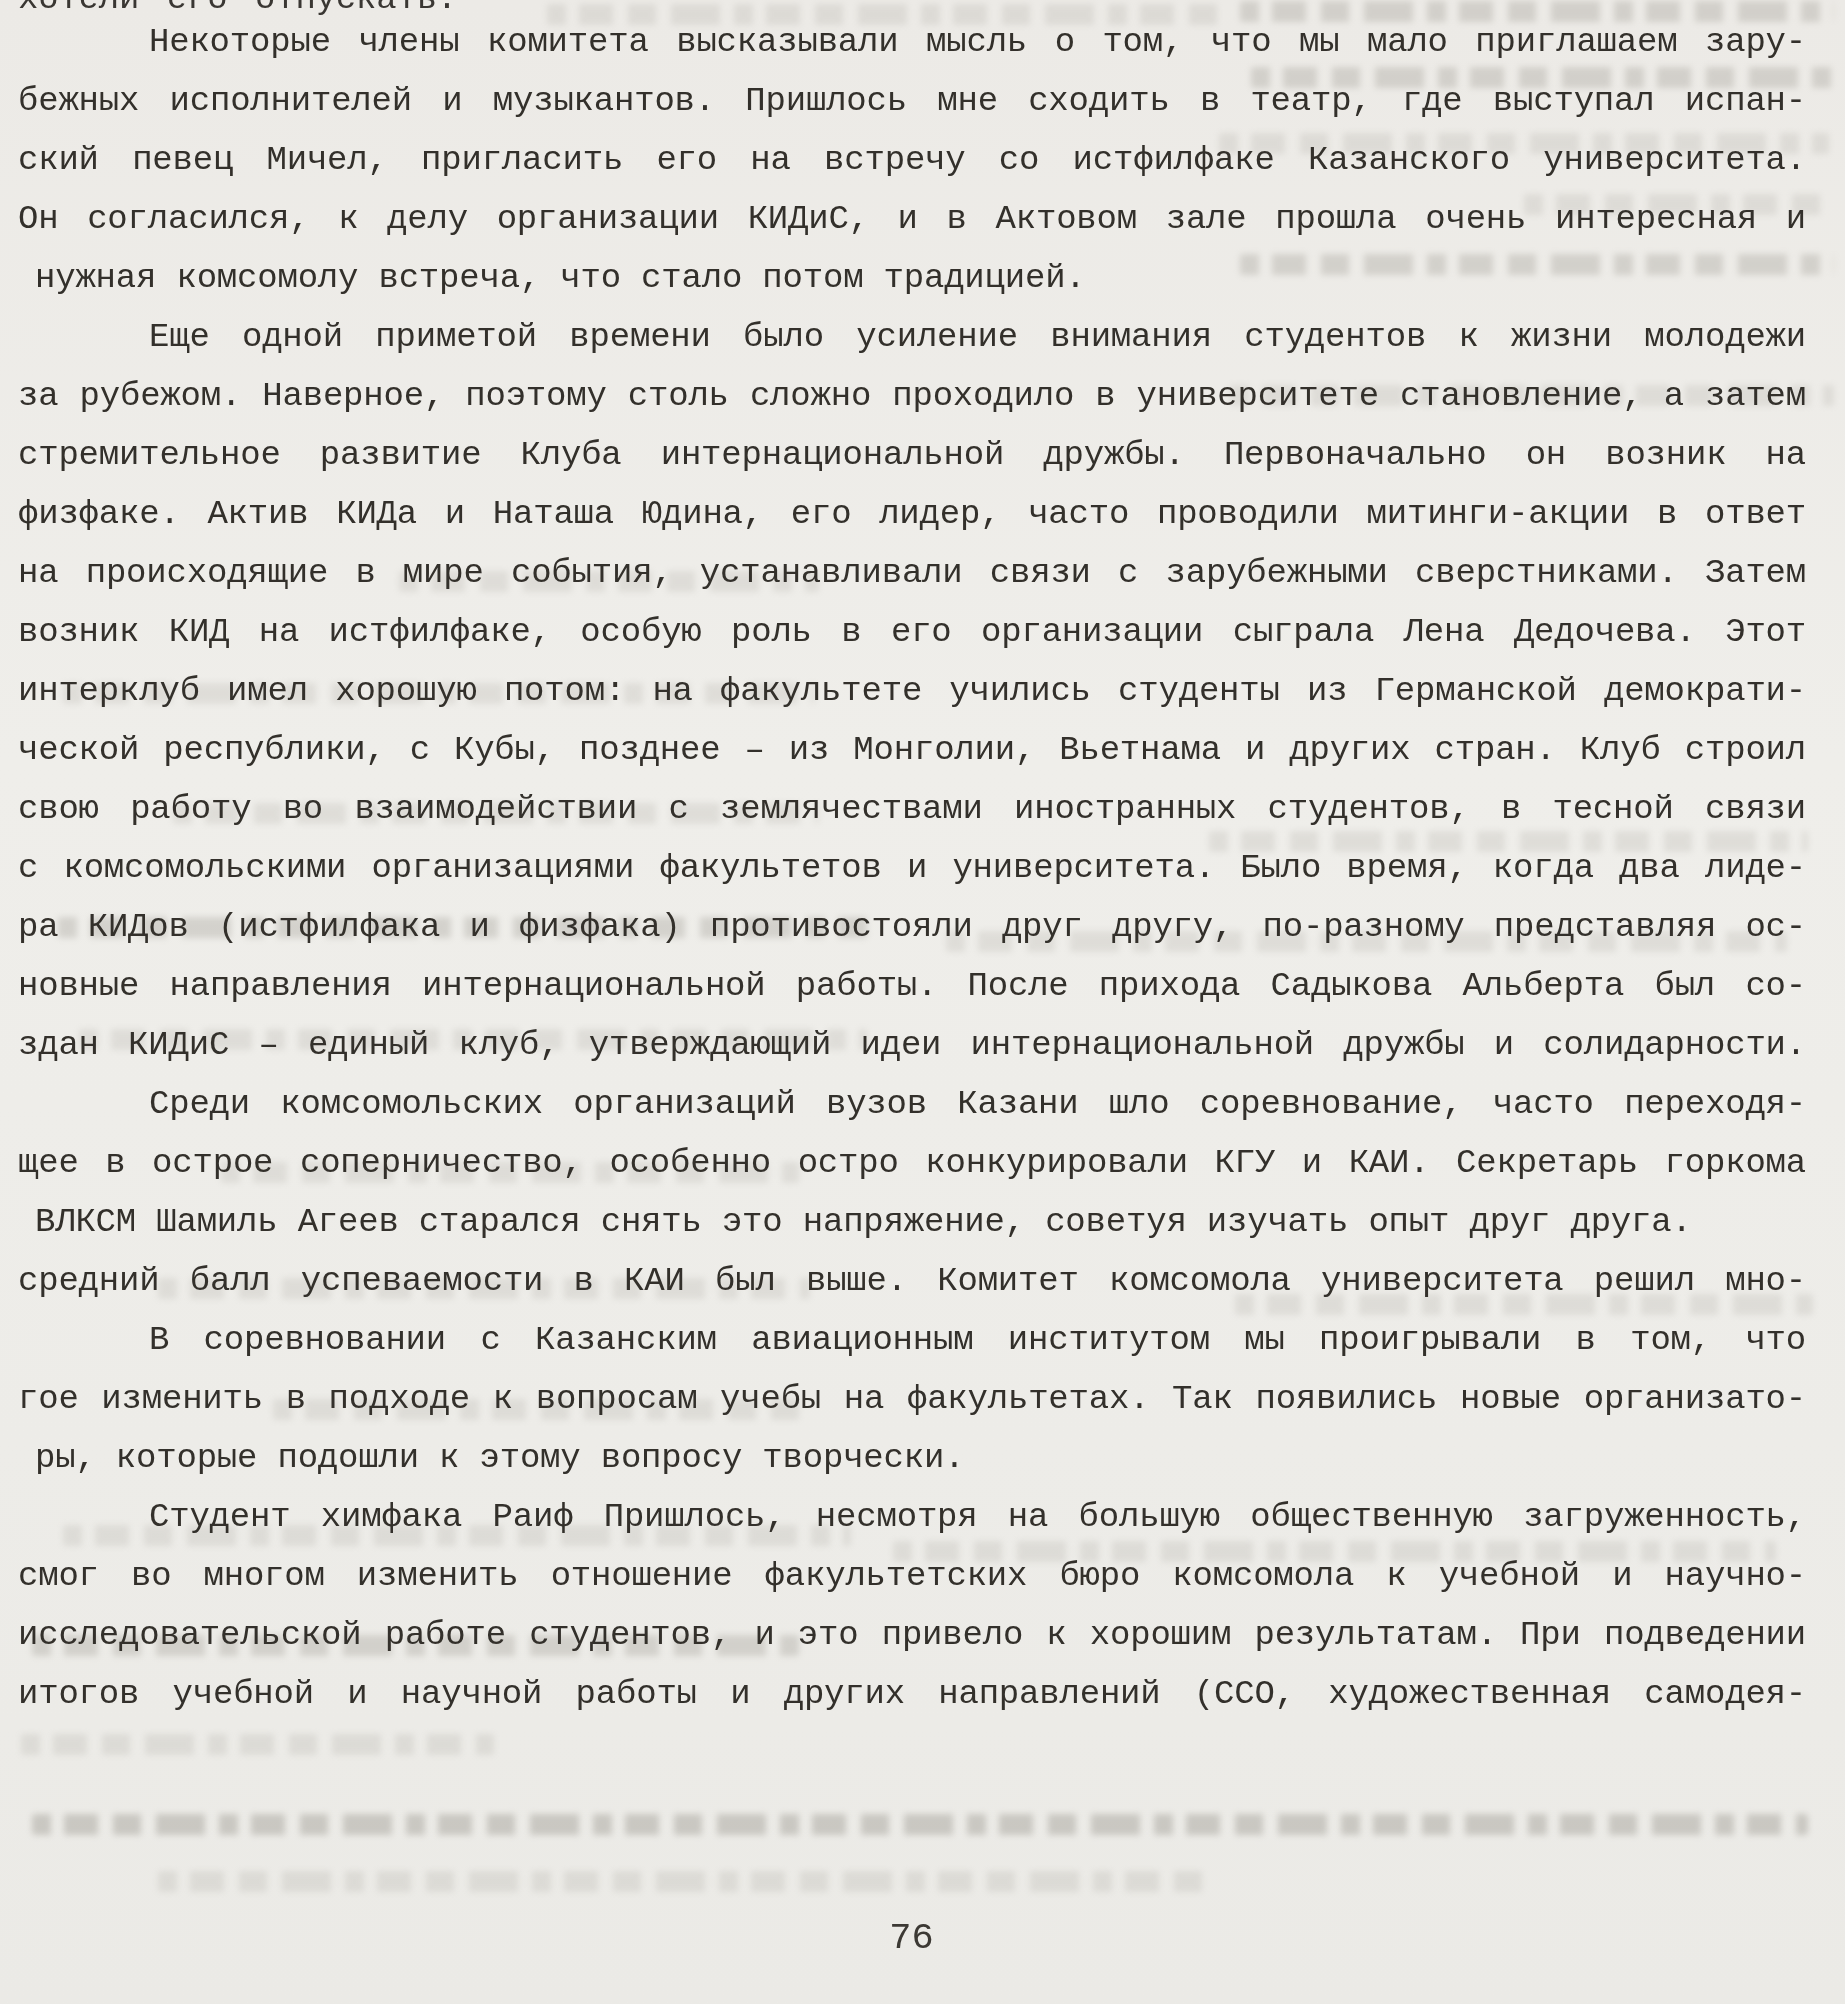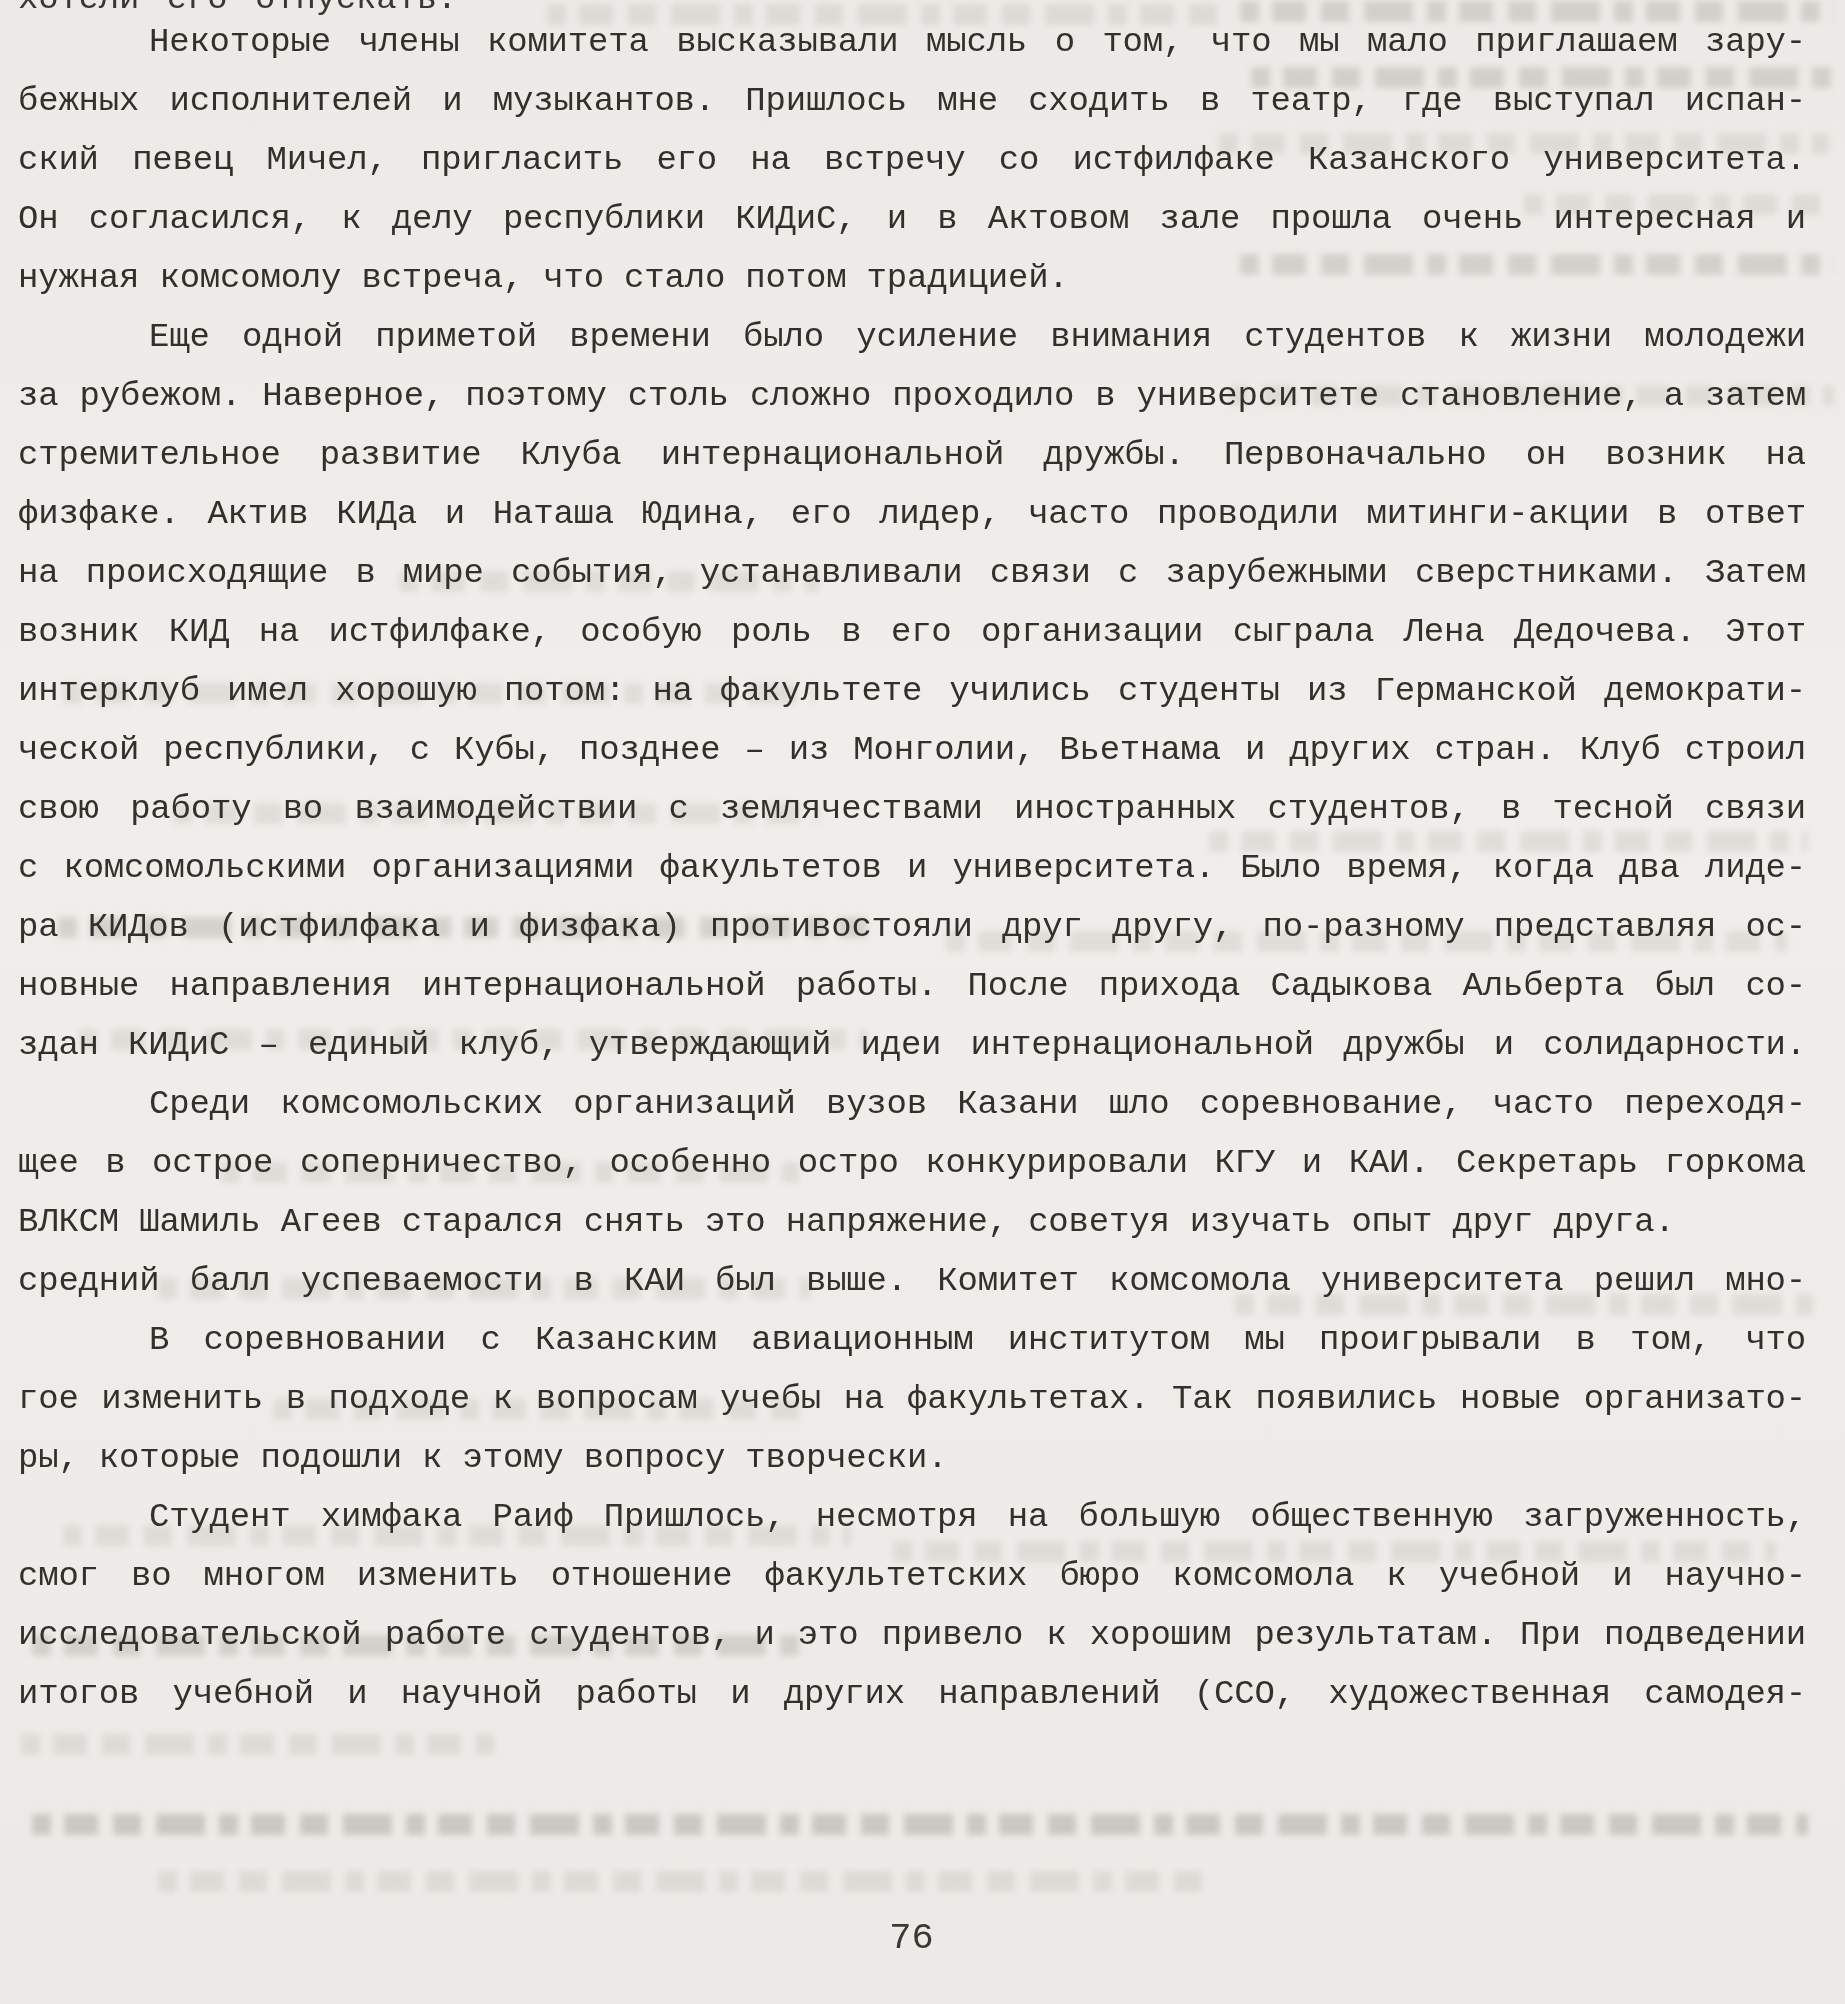--- a/index.html
+++ b/index.html
@@ -28,21 +28,21 @@
   .line {
     height: 59px;
     line-height: 59px;
     font-size: 34px;
     letter-spacing: -0.2px;
     text-align: justify;
     white-space: normal;
     overflow: hidden;
   }
   .jl  { text-align-last: justify; }
-  .end { text-align-last: left; }
+  .end { text-align-last: left; margin-left: 17px; }
   .first { text-indent: 131px; }
 
   
   .cut-line {
     position: absolute;
     top: 0;
     left: 18px;
     width: 736px;
     height: 17px;
     overflow: hidden;
@@ -122,21 +122,21 @@
   <div class="cut-line">
     <span class="slice">хотели его отпускать.</span>
   </div>
 
   <div class="text-block">
 
     <div>
       <div class="line first jl">Некоторые члены комитета высказывали мысль о том, что мы мало приглашаем зару-</div>
       <div class="line jl">бежных исполнителей и музыкантов. Пришлось мне сходить в театр, где выступал испан-</div>
       <div class="line jl">ский певец Мичел, пригласить его на встречу со истфилфаке Казанского университета.</div>
-      <div class="line jl">Он согласился, к делу республики КИДиС, и в Актовом зале прошла очень интересная и</div>
+      <div class="line jl">Он согласился, к делу организации КИДиС, и в Актовом зале прошла очень интересная и</div>
       <div class="line end">нужная комсомолу встреча, что стало потом традицией.</div>
     </div>
 
     <div>
       <div class="line first jl">Еще одной приметой времени было усиление внимания студентов к жизни молодежи</div>
       <div class="line jl">за рубежом. Наверное, поэтому столь сложно проходило в университете становление, а затем</div>
       <div class="line jl">стремительное развитие Клуба интернациональной дружбы. Первоначально он возник на</div>
       <div class="line jl">физфаке. Актив КИДа и Наташа Юдина, его лидер, часто проводили митинги-акции в ответ</div>
       <div class="line jl">на происходящие в мире события, устанавливали связи с зарубежными сверстниками. Затем</div>
       <div class="line jl">возник КИД на истфилфаке, особую роль в его организации сыграла Лена Дедочева. Этот</div>

